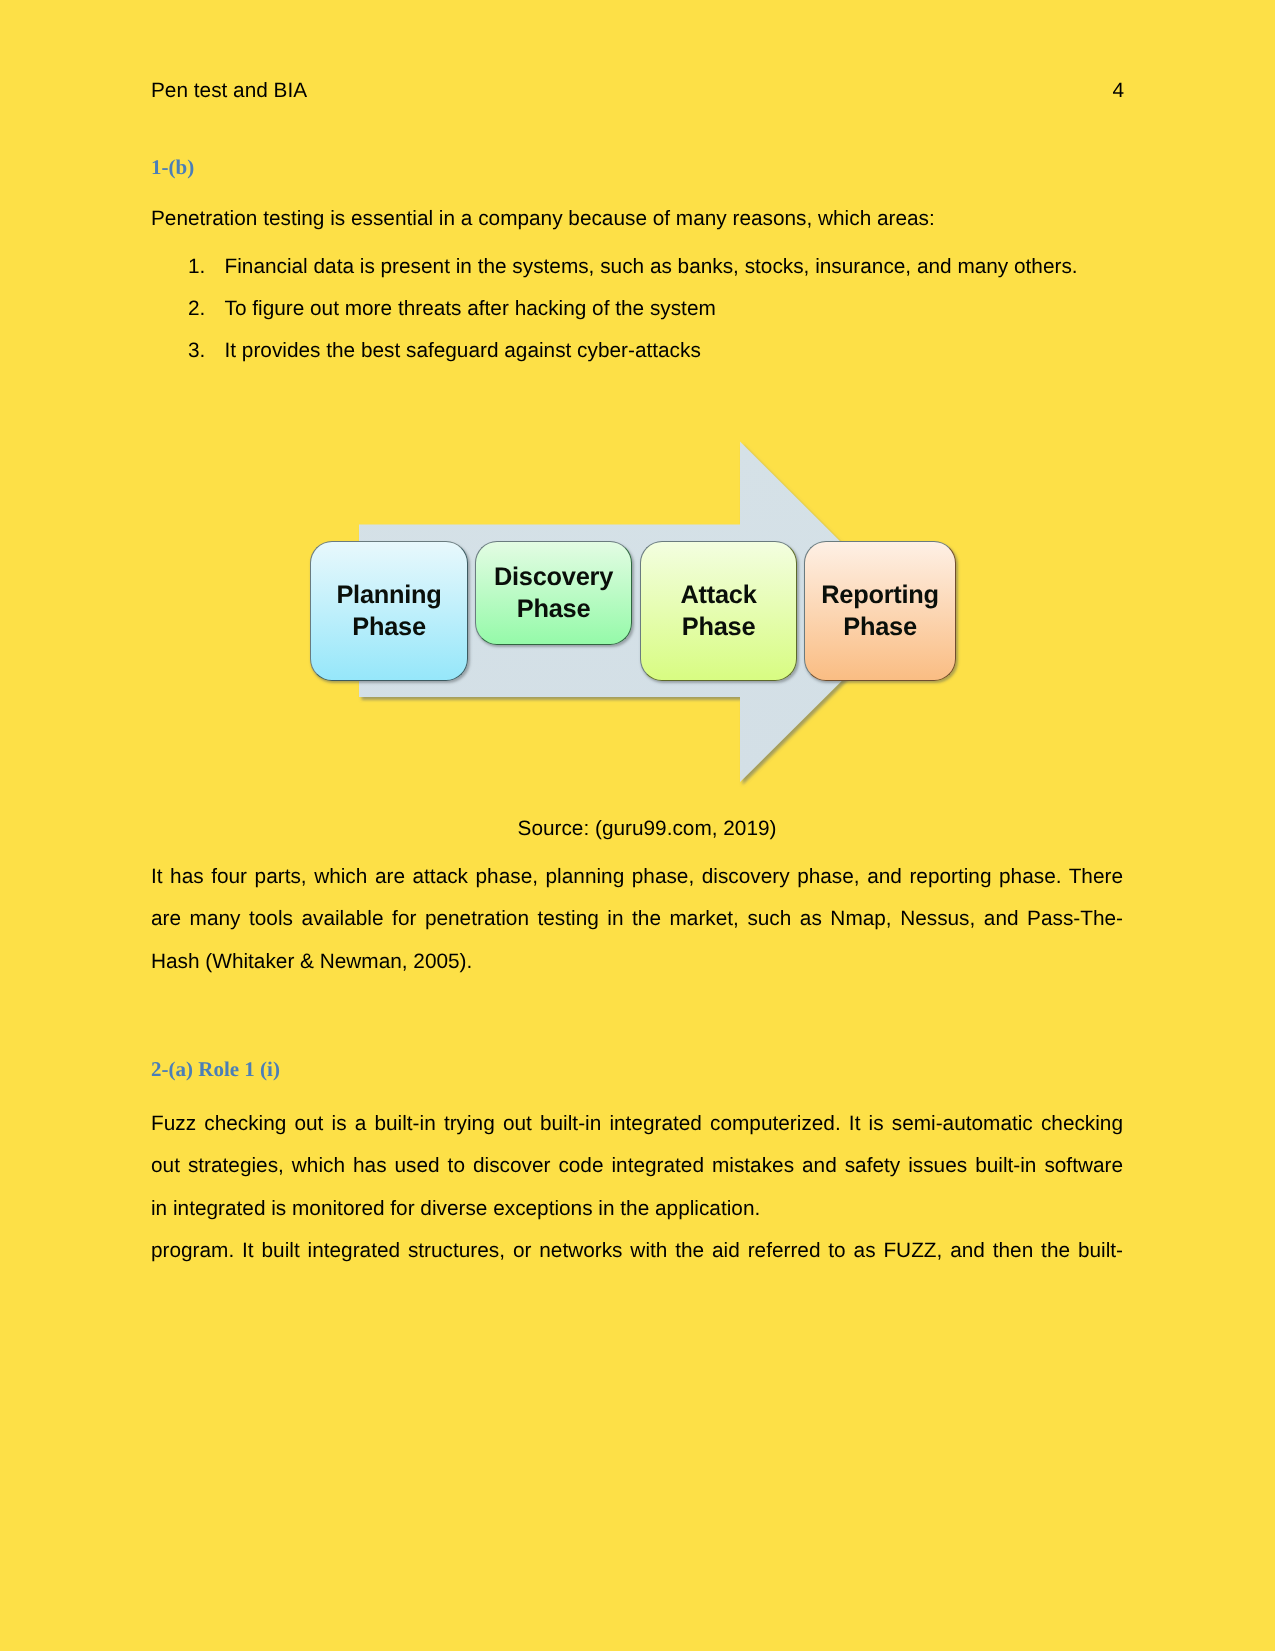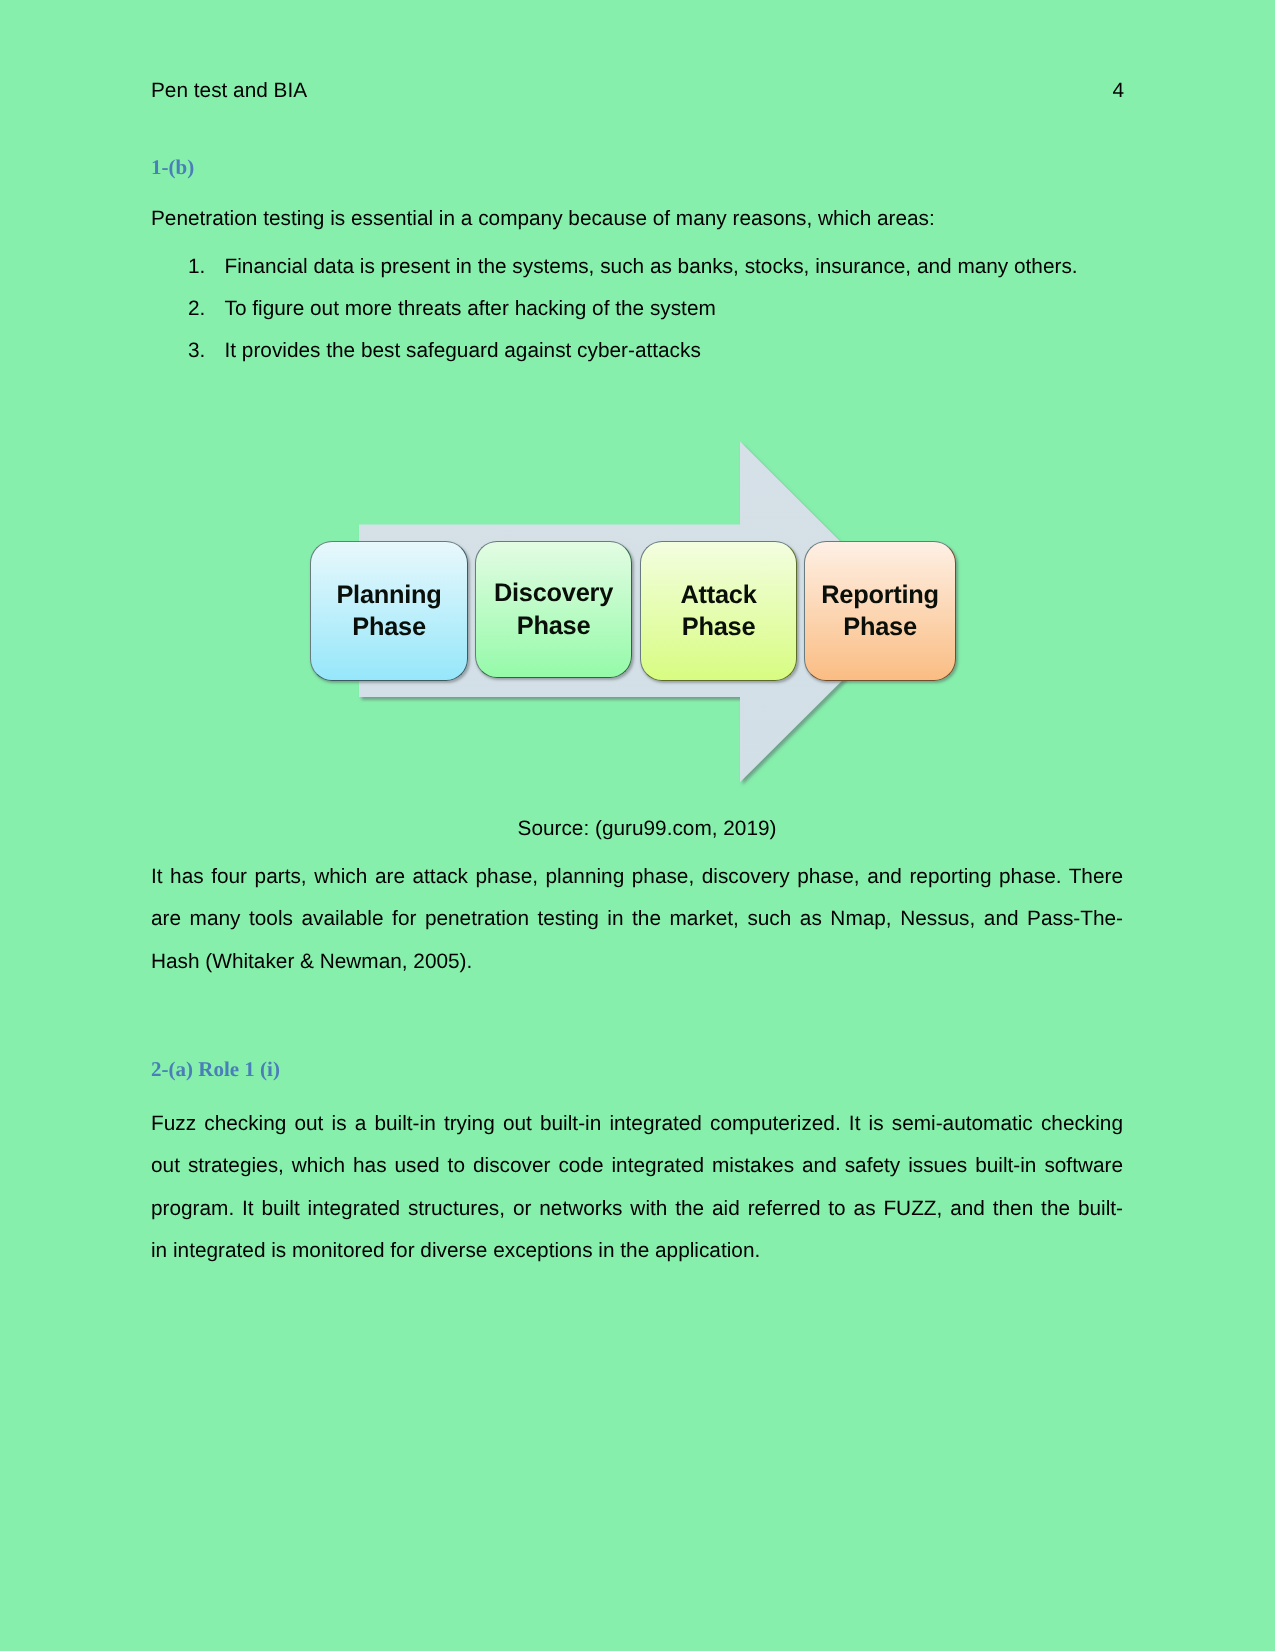--- a/index.html
+++ b/index.html
@@ -10,21 +10,21 @@
   body {
     width: 1275px;
     height: 1651px;
     font-family: "Liberation Sans", sans-serif;
     color: #000000;
     position: relative;
     overflow: hidden;
     -webkit-font-smoothing: antialiased;
     text-rendering: geometricPrecision;
   }
-  .page { position: absolute; inset: 0; background: #86efac; }
+  .page { position: absolute; inset: 0; background: #fde047; }
 
   
   .hdr {
     position: absolute;
     left: 151px;
     top: 78px;
     width: 973px;
     height: 26px;
     font-size: 20.8px;
     line-height: 26px;
@@ -151,21 +151,21 @@
           <feDropShadow dx="2.5" dy="3" stdDeviation="1.4" flood-color="#5d666e" flood-opacity="0.55"></feDropShadow>
         </filter>
       </defs>
       <polygon points="359,524.5 740,524.5 740,441.5 911,612 740,782 740,697 359,697" fill="url(#arrowGrad)" filter="url(#arrowShadow)"></polygon>
     </svg>
 
     <div class="pbox" style="left: 310px; top: 541px; width: 158px; height: 140px; background: linear-gradient(rgb(232, 248, 252) 0%, rgb(150, 231, 250) 100%); border-color: rgb(106, 123, 127) rgb(60, 90, 96) rgb(60, 90, 96) rgb(106, 123, 127);">
       <span>Planning</span>
       <span>Phase</span>
     </div>
-    <div class="pbox" style="left: 475px; top: 541px; width: 157px; height: 137px; background: linear-gradient(rgb(227, 252, 227) 0%, rgb(149, 250, 169) 100%); border-color: rgb(106, 123, 127) rgb(47, 102, 64) rgb(47, 102, 64) rgb(106, 123, 127);">
+    <div class="pbox" style="left: 475px; top: 541px; width: 157px; height: 104px; background: linear-gradient(rgb(227, 252, 227) 0%, rgb(149, 250, 169) 100%); border-color: rgb(106, 123, 127) rgb(47, 102, 64) rgb(47, 102, 64) rgb(106, 123, 127);">
       <span>Discovery</span>
       <span>Phase</span>
     </div>
     <div class="pbox" style="left: 640px; top: 541px; width: 157px; height: 140px; background: linear-gradient(rgb(243, 254, 224) 0%, rgb(216, 252, 130) 100%); border-color: rgb(106, 123, 127) rgb(92, 106, 42) rgb(92, 106, 42) rgb(106, 123, 127);">
       <span>Attack</span>
       <span>Phase</span>
     </div>
     <div class="pbox" style="left: 804px; top: 541px; width: 152px; height: 140px; background: linear-gradient(rgb(254, 240, 229) 0%, rgb(250, 189, 131) 100%); border-color: rgb(106, 123, 127) rgb(111, 77, 46) rgb(111, 77, 46) rgb(106, 123, 127);">
       <span>Reporting</span>
       <span>Phase</span>
@@ -178,17 +178,17 @@
     <span class="jline">It has four parts, which are attack phase, planning phase, discovery phase, and reporting phase. There</span>
     <span class="jline">are many tools available for penetration testing in the market, such as Nmap, Nessus, and Pass-The-</span>
     <span class="jline last">Hash (Whitaker &amp; Newman, 2005).</span>
   </div>
 
   <div class="h1" style="top:1054px">2-(a) Role 1 (i)</div>
 
   <div class="para" style="top:1103px">
     <span class="jline">Fuzz checking out is a built-in trying out built-in integrated computerized. It is semi-automatic checking</span>
     <span class="jline">out strategies, which has used to discover code integrated mistakes and safety issues built-in software</span>
+    <span class="jline last">in integrated is monitored for diverse exceptions in the application.</span>
     <span class="jline">program. It built integrated structures, or networks with the aid referred to as FUZZ, and then the built-</span>
-    <span class="jline last">in integrated is monitored for diverse exceptions in the application.</span>
   </div>
 
 </div>
 
 </body></html>

